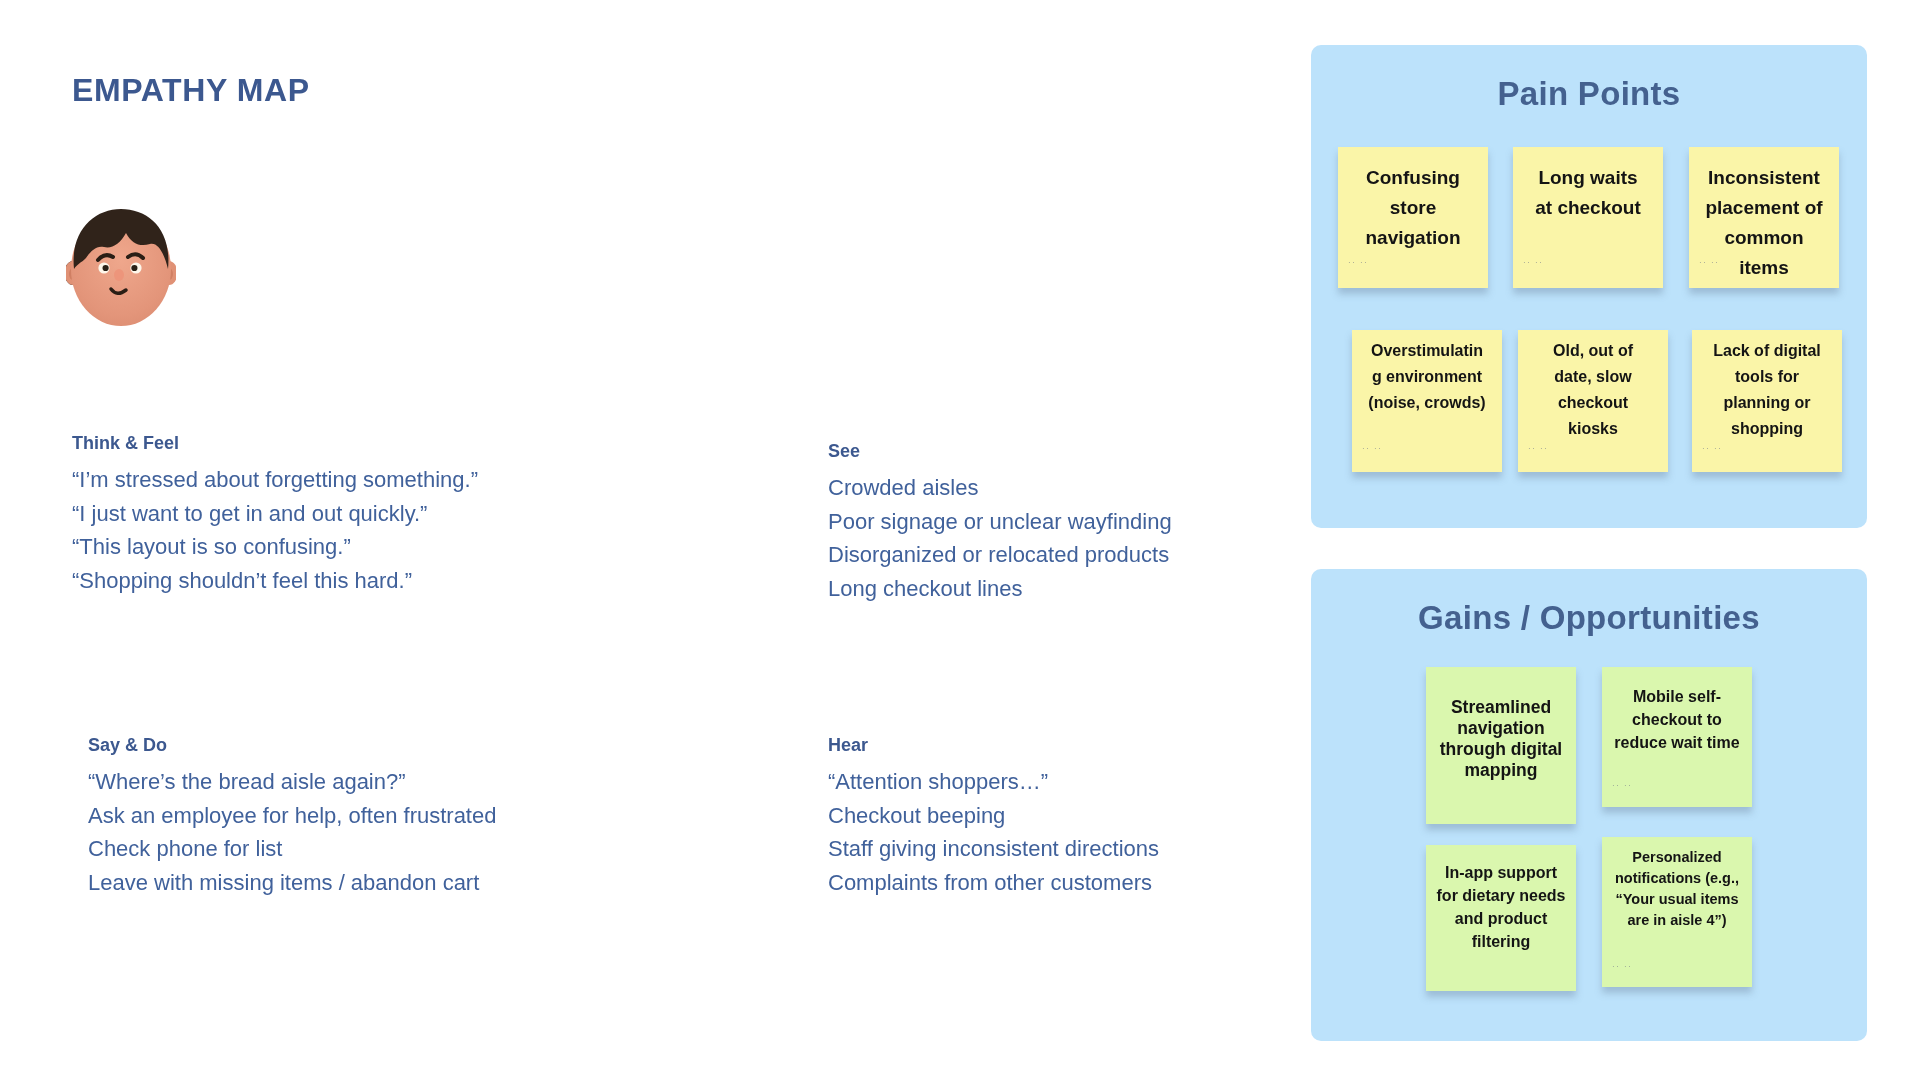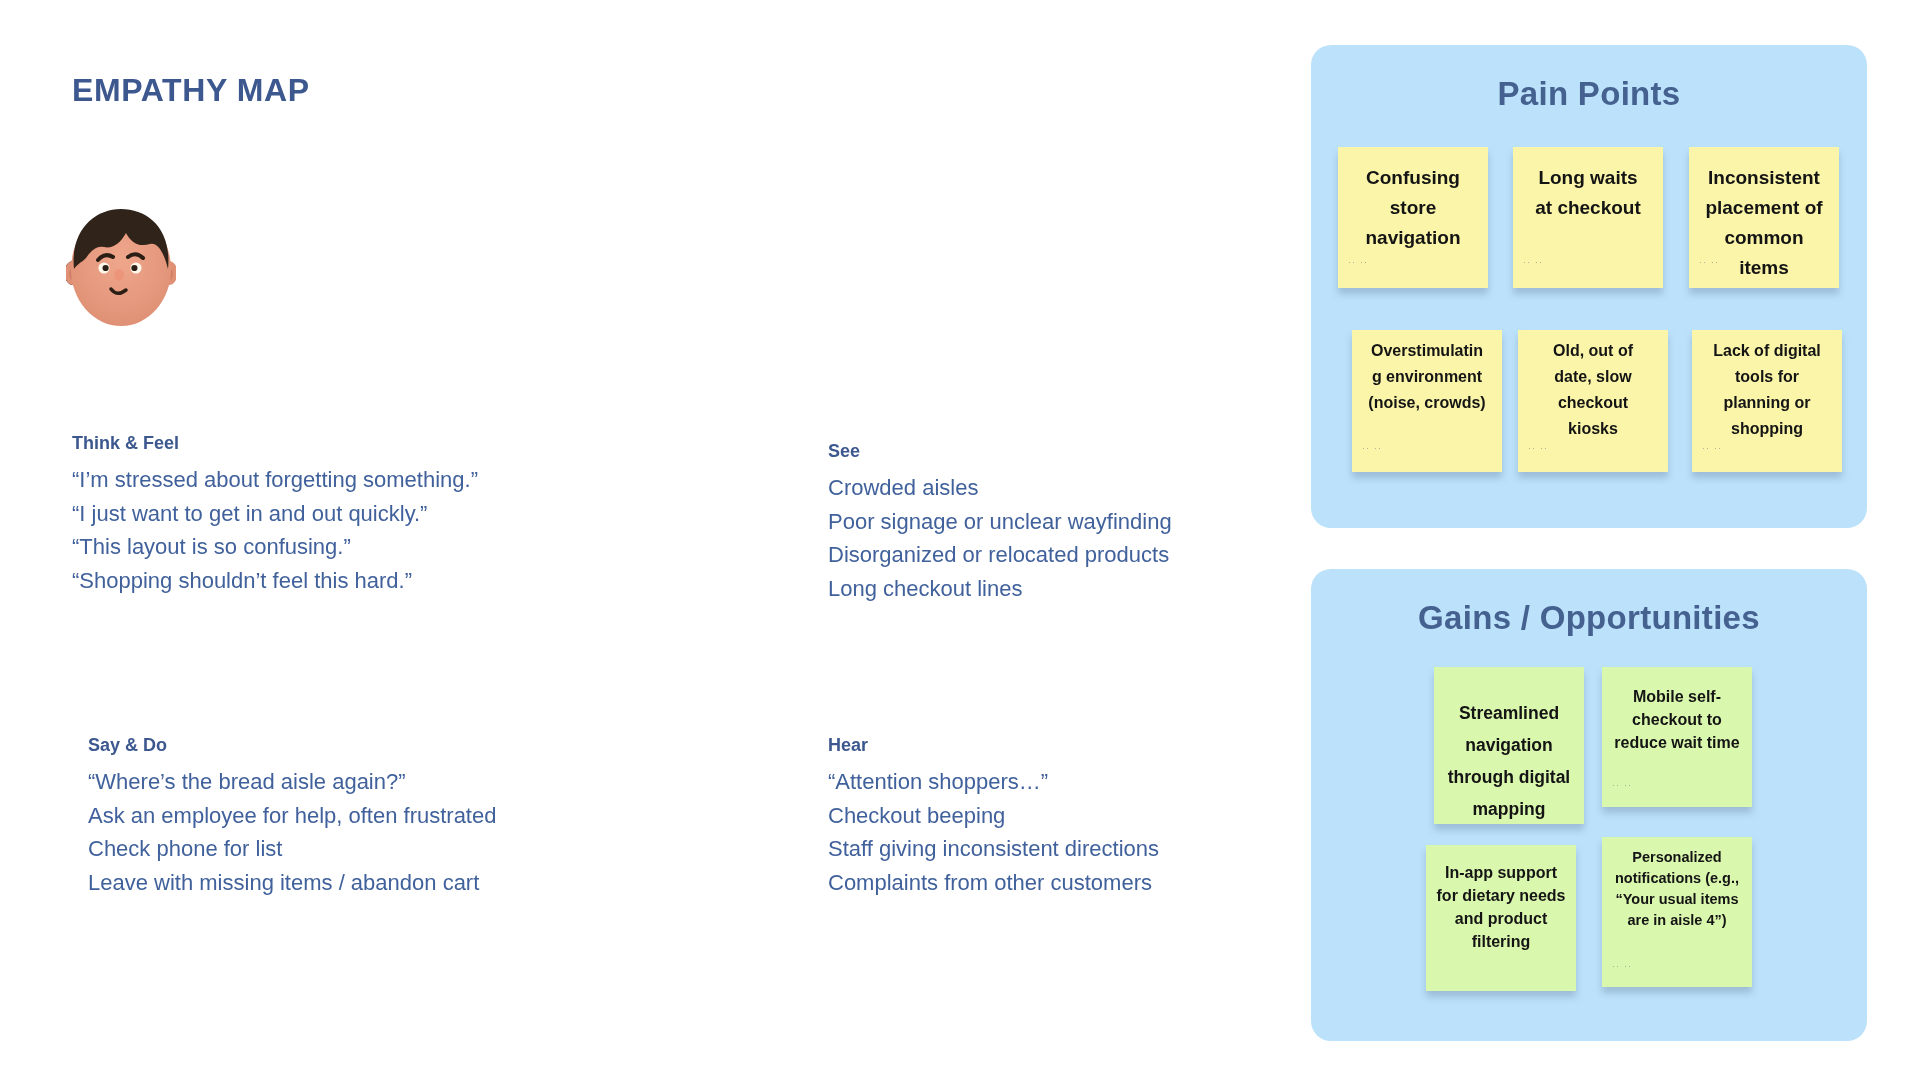--- a/index.html
+++ b/index.html
@@ -20,41 +20,41 @@
   #quad-hear{left:828px;top:735px;}
   .quad .q-heading{
     margin:0 0 9px 0;font-size:18px;font-weight:bold;color:#3c588f;
   }
   .quad ul{margin:0;padding:0;list-style:none;}
   .quad li{
     font-size:22px;line-height:33.5px;color:#40619b;font-weight:normal;
   }
   
   .panel{
-    position:absolute;left:1311px;width:556px;border-radius:20px;
+    position:absolute;left:1311px;width:556px;border-radius:10px;
     background:#bce2fb;
   }
   #panel-pain{top:45px;height:483px;}
   #panel-gains{top:569px;height:472px;}
   .panel-title{
     margin:0;padding-top:30px;text-align:center;
     font-size:33px;font-weight:bold;color:#44618f;letter-spacing:.3px;
   }
   .notes{position:absolute;inset:0;}
   .note{
     position:absolute;width:150px;box-sizing:border-box;
     padding:16px 6px 0 6px;text-align:center;white-space:pre-line;
     font-weight:bold;color:#141414;
     box-shadow:0 6px 7px rgba(105,130,155,.38);
   }
   .note.yellow{background:#faf5a8;}
   .note.green{background:#daf7ae;}
   .fs-lg {font-size:19px;line-height:30px;}
   .fs-sm2{font-size:16px;line-height:26px;}
-  .fs-md {font-size:17.5px;line-height:32px;margin-left:8px;}
+  .fs-md {font-size:17.5px;line-height:21px;}
   .fs-sm {font-size:16px;line-height:23px;}
   .fs-xs {font-size:14.5px;line-height:21px;}
   
   #panel-pain  .note:nth-child(1){left:27px; top:102px;height:141px;}
   #panel-pain  .note:nth-child(2){left:202px;top:102px;height:141px;}
   #panel-pain  .note:nth-child(3){left:378px;top:102px;height:141px;}
   #panel-pain  .note:nth-child(4){left:41px; top:285px;height:142px;padding-top:8px;}
   #panel-pain  .note:nth-child(5){left:207px;top:285px;height:142px;padding-top:8px;}
   #panel-pain  .note:nth-child(6){left:381px;top:285px;height:142px;padding-top:8px;}
   

